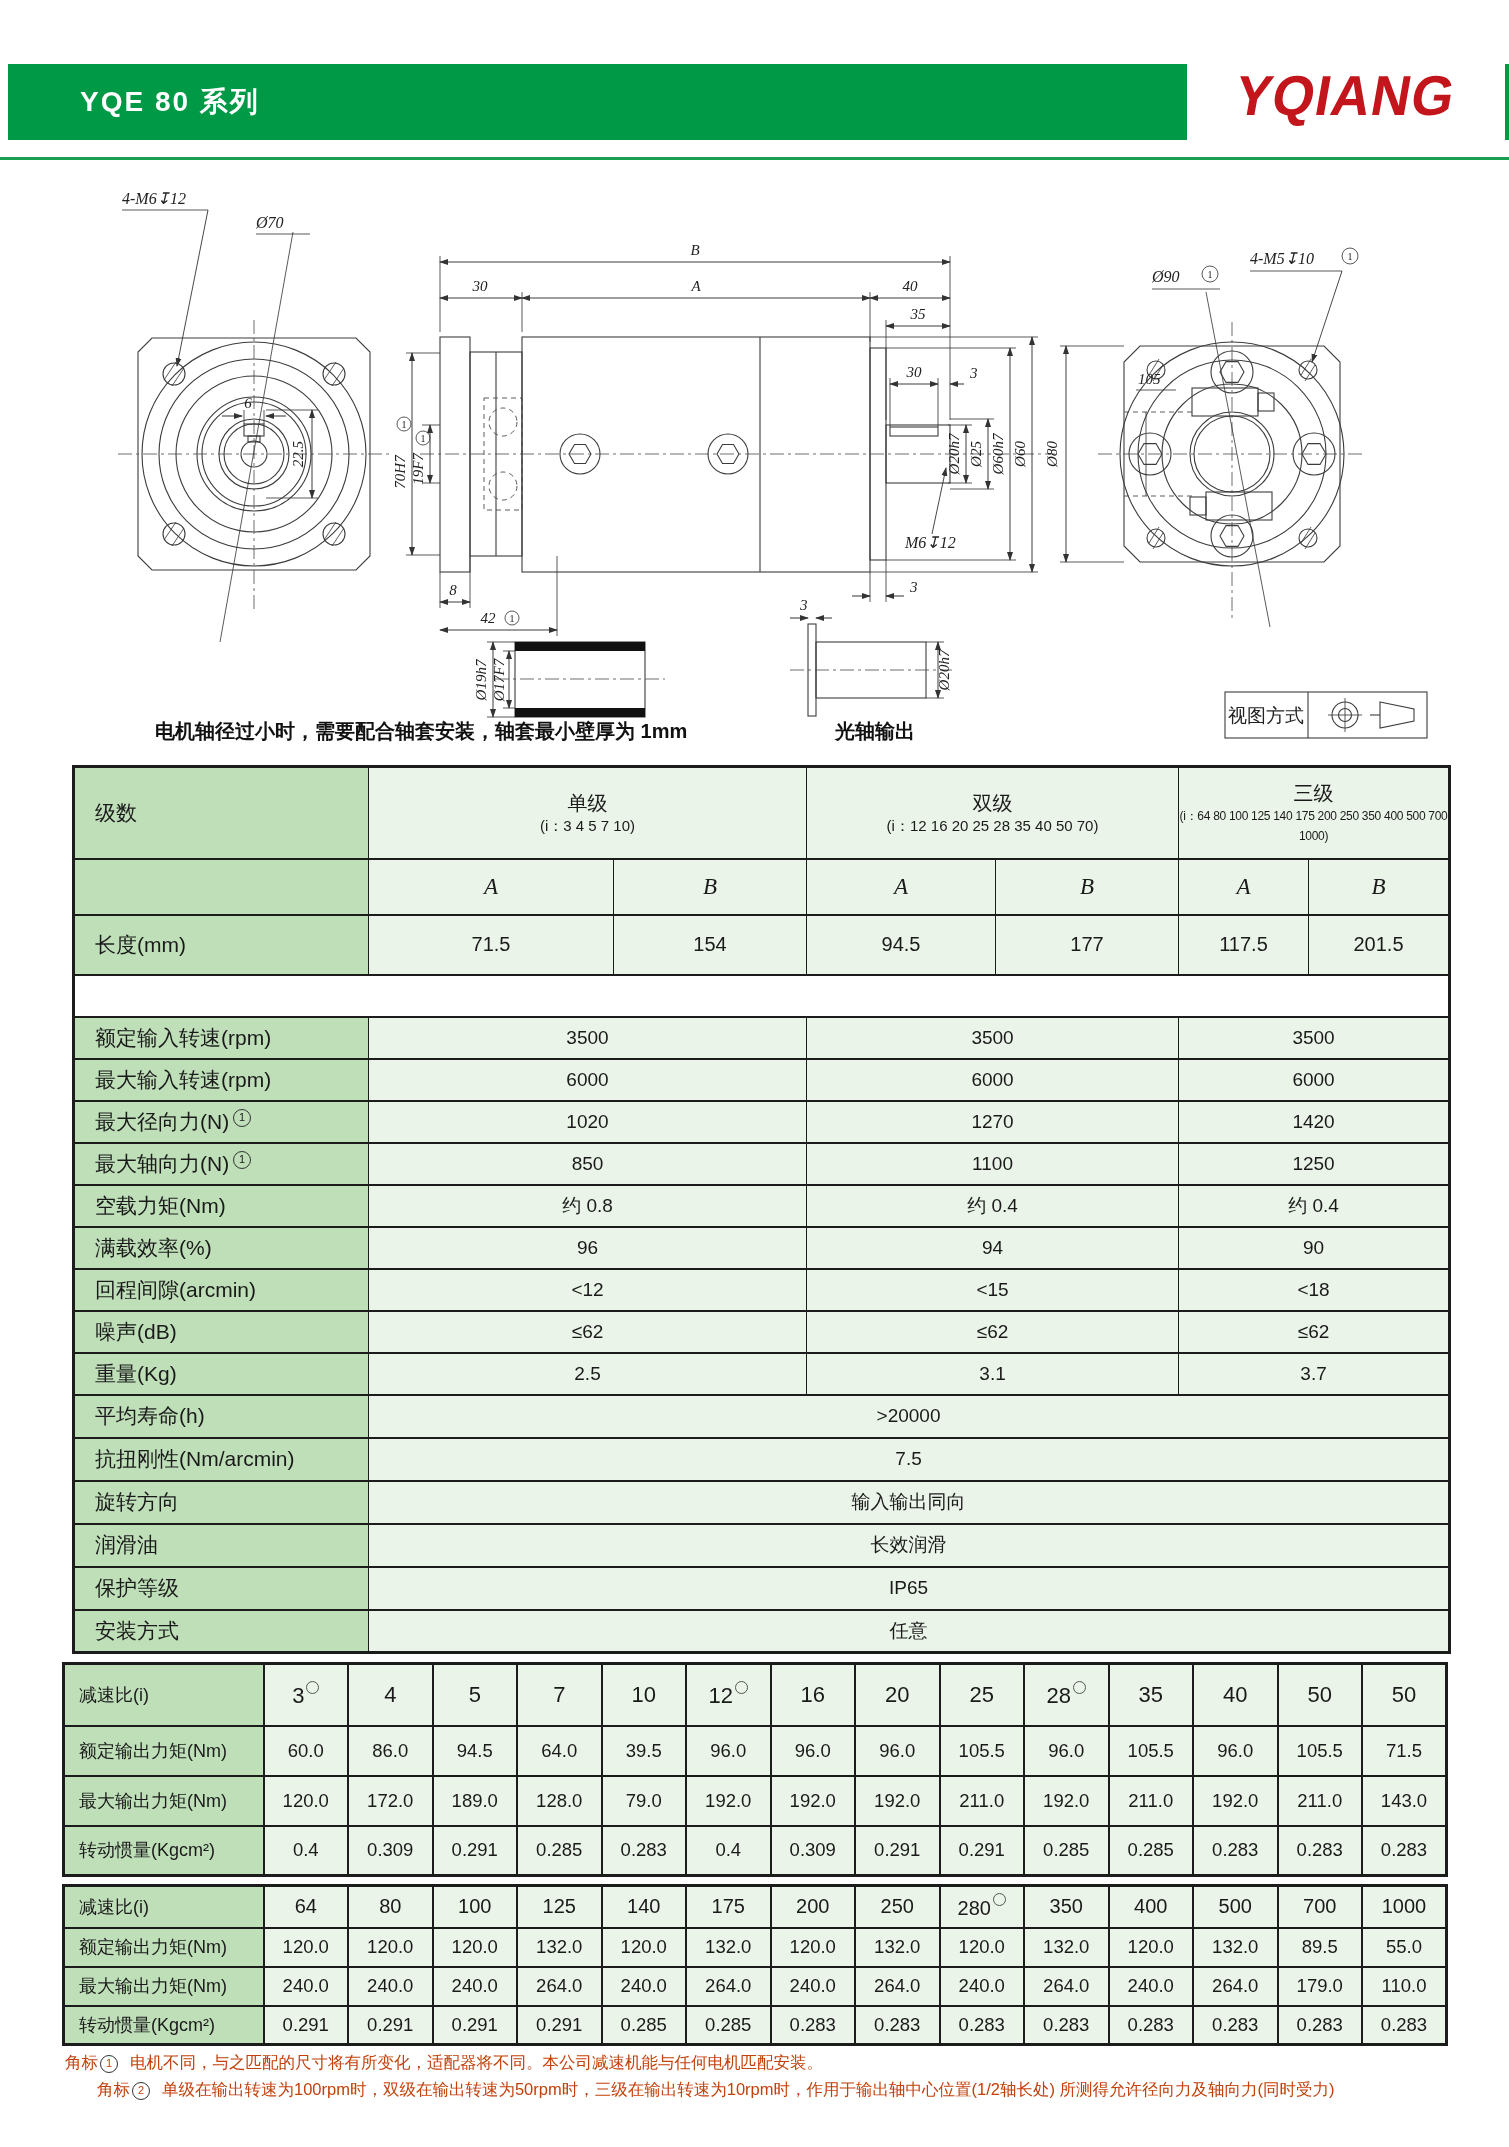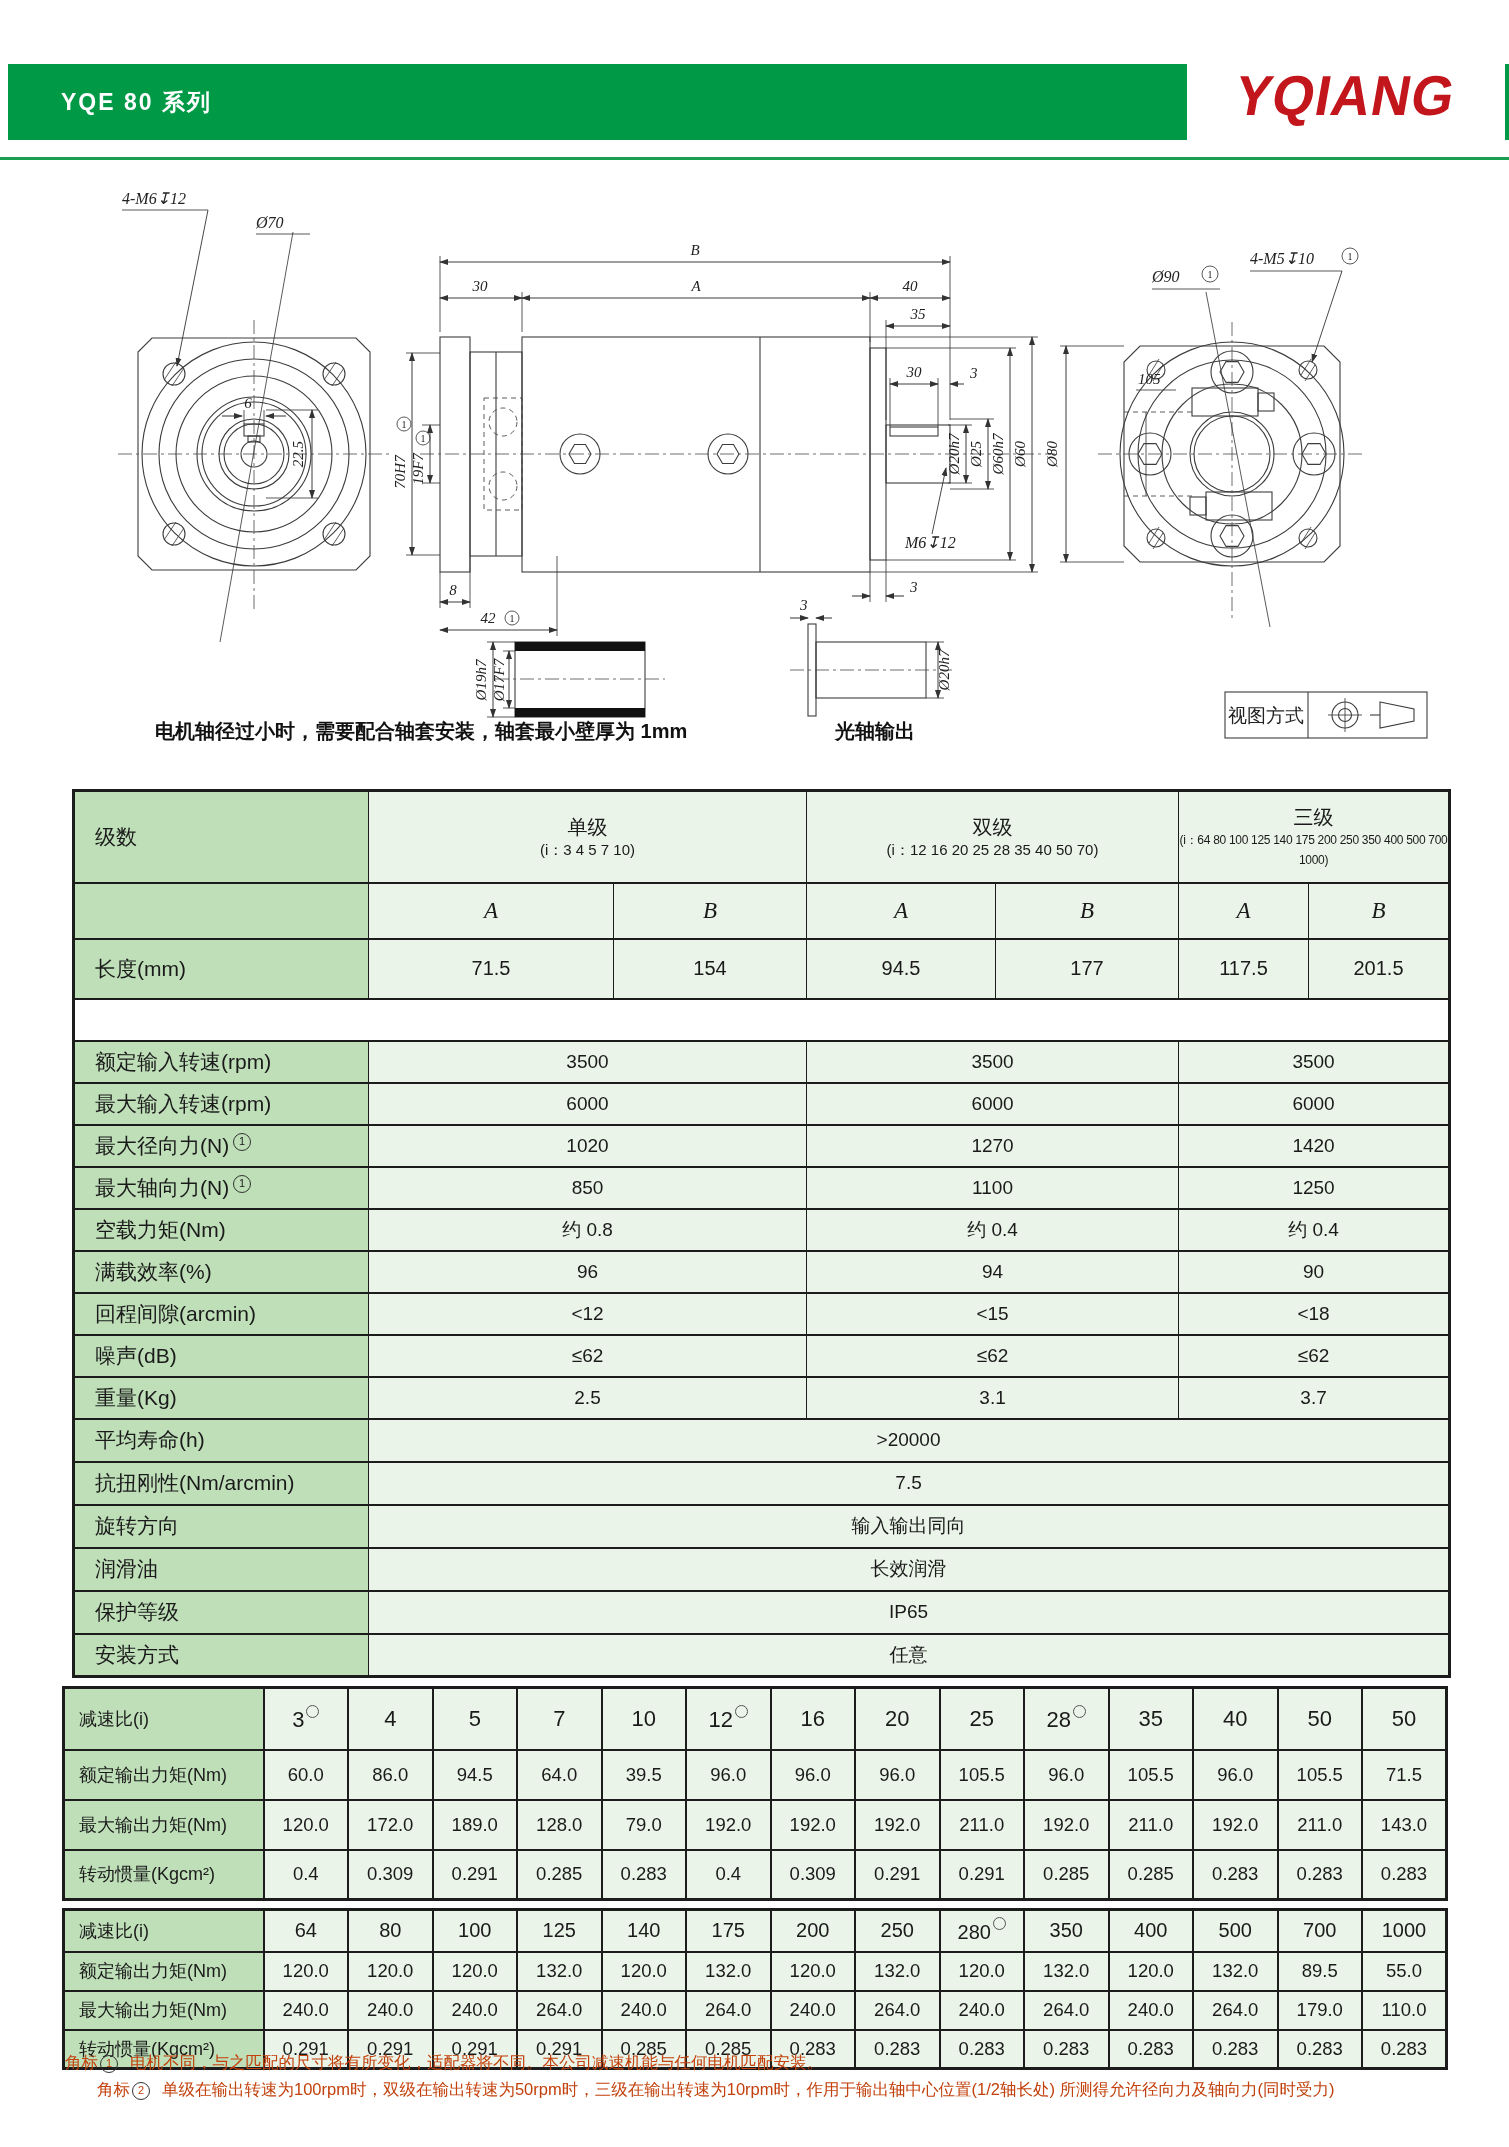--- a/index.html
+++ b/index.html
@@ -1,40 +1,40 @@
 <!DOCTYPE html>
 <html><head>
 <meta charset="utf-8">
 <style>
   html,body{margin:0;padding:0;background:#fff;}
   .page{position:relative;width:1509px;height:2147px;background:#fff;overflow:hidden;
         font-family:"Liberation Sans",sans-serif;color:#1a1a1a;}
   
   .topbar{position:absolute;left:8px;right:0;top:64px;height:76px;background:#009a47;
           display:flex;align-items:center;}
-  .topbar .title{color:#fff;font-size:23px;font-weight:bold;letter-spacing:2px;padding-left:53px;}
+  .topbar .title{color:#fff;font-size:28px;font-weight:bold;letter-spacing:2px;padding-left:72px;}
   .logobox{position:absolute;right:4px;top:40px;width:318px;height:110px;background:#fff;
            display:flex;align-items:center;justify-content:center;z-index:2;}
   .logo-text{color:#c3151c;font-size:54px;font-weight:900;letter-spacing:1px;
              transform:skewX(-10deg) scaleY(1.04);}
   .hrule{position:absolute;left:0;right:0;top:157px;height:3px;background:#1a9e4f;}
   
   .drawings{position:absolute;left:60px;top:172px;}
   .ln{stroke:#3c3c3c;fill:none;stroke-width:1.1;}
   .thin{stroke:#3c3c3c;fill:none;stroke-width:0.85;}
   .cl{stroke:#4a4a4a;fill:none;stroke-width:0.8;stroke-dasharray:14 4 3 4;}
   .hid{stroke:#4a4a4a;fill:none;stroke-width:0.9;stroke-dasharray:5 4;}
   .dl{stroke:#3c3c3c;stroke-width:1;marker-start:url(#aL);marker-end:url(#aR);}
   .dim{font-style:italic;font-size:15px;font-family:"Liberation Serif",serif;fill:#222;}
   .lab{font-style:italic;font-size:16px;font-family:"Liberation Serif",serif;fill:#222;}
   .cdig{font-size:10px;fill:#222;font-family:"Liberation Serif",serif;}
   .note{font-size:20px;font-weight:bold;fill:#111;font-family:"Liberation Sans",sans-serif;}
   .vlabel{font-size:19px;fill:#222;font-family:"Liberation Sans",sans-serif;}
   
-  table{border-collapse:collapse;table-layout:fixed;position:absolute;background:#fff;margin-top:24px;}
+  table{border-collapse:collapse;table-layout:fixed;position:absolute;background:#fff;}
   .spec{left:72px;top:765px;width:1376px;border:3px solid #1c1c1c;}
   .spec th,.spec td{border:1.6px solid #1c1c1c;border-top-width:2.4px;border-bottom-width:2.4px;
                     padding:0;text-align:center;font-weight:normal;overflow:hidden;}
   .lbl{background:#bfdfb9;text-align:left !important;padding-left:20px !important;font-size:21px;}
   .lite{background:#eaf4e8;}
   .h1{height:92px;} .h2{height:56px;} .h3{height:60px;}
   .g1{font-size:20px;line-height:26px;} .g2{font-size:15px;line-height:20px;}
   .g2s{font-size:12px;letter-spacing:-0.3px;}
   .ab{font-family:"Liberation Serif",serif;font-style:italic;font-size:23px;}
   .h3 td{font-size:20px;}

